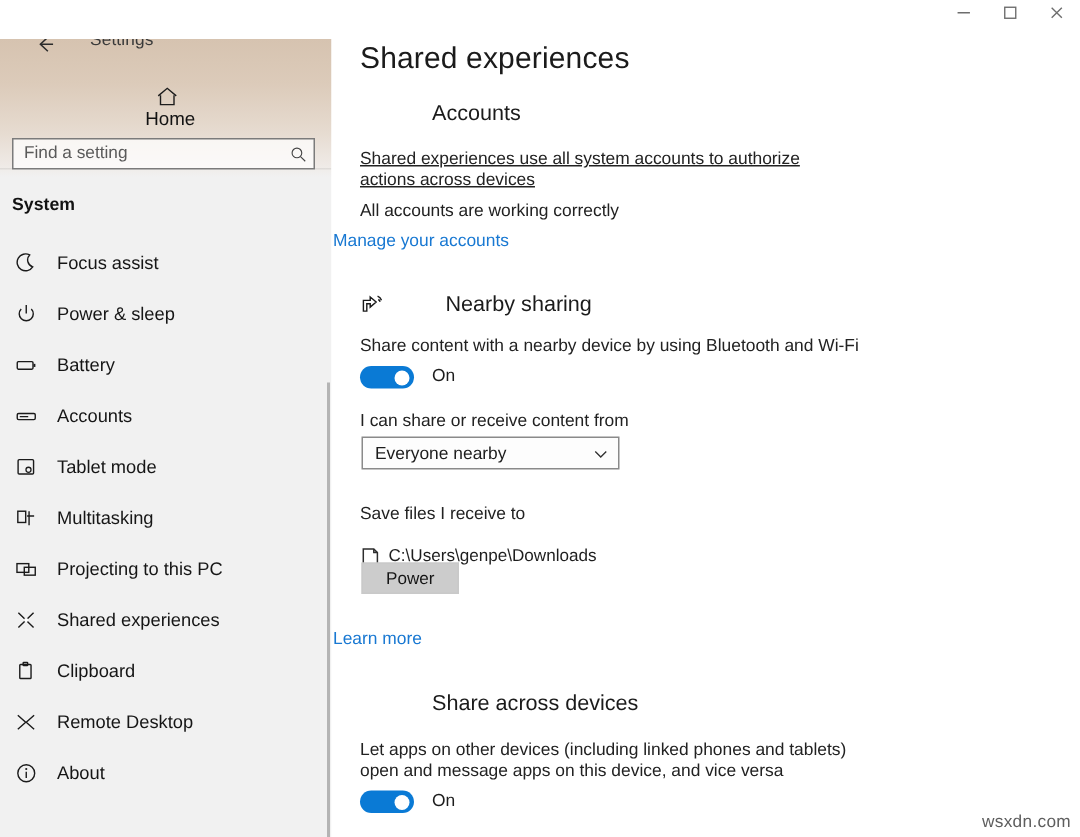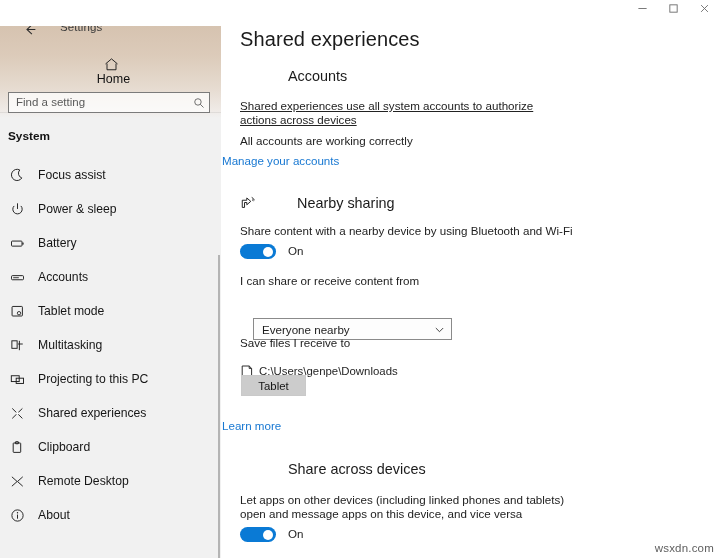--- a/index.html
+++ b/index.html
@@ -312,32 +312,31 @@
     background: #ffffff;
   }
   .toggle-label {
     font-size: 11.6px;
     color: #1c1c1c;
     margin-left: 12px;
   }
 
   .dropdown {
     position: absolute;
-    left: 32px;
+    left: 20px;
     top: 291px;
-    width: 199px;
+    width: 172px;
     height: 22px;
     box-sizing: border-box;
     border: 1px solid #8a8a8a;
     background: #fdfdfd;
     display: flex;
     align-items: center;
     padding: 0 6px 0 8px;
     cursor: default;
-    margin-top: 27px;
   }
   .dropdown-value {
     flex: 1;
     font-size: 11.6px;
     color: #1c1c1c;
   }
   .chevron-down {
     width: 12px;
     height: 12px;
     color: #333;
@@ -618,21 +617,21 @@
     <div class="path-row">
       <span class="folder-icon">
         <svg width="12" height="13" viewBox="0 0 12 13" aria-hidden="true">
           <path d="M1.2 1 L8.2 1 L10.6 3.4 L10.6 12 L1.2 12 Z" fill="none" stroke="#2d2d2d" stroke-width="1"></path>
           <path d="M8.2 1 L8.2 3.4 L10.6 3.4" fill="none" stroke="#2d2d2d" stroke-width="1"></path>
         </svg>
       </span>
       <span class="path-text">C:\Users\genpe\Downloads</span>
     </div>
 
-    <button class="change-btn">Tablet</button>
+    <button class="change-btn">Power</button>
 
     <a class="link lnk-learn">Learn more</a>
 
     <div class="section-head sh-share-devices">Share across devices</div>
     <div class="body-text bt-devices-desc">Let apps on other devices (including linked phones and tablets) open and message apps on this device, and vice versa</div>
 
     <div class="toggle-row tr-devices">
       <span class="toggle">
         <span class="knob"></span>
       </span>

